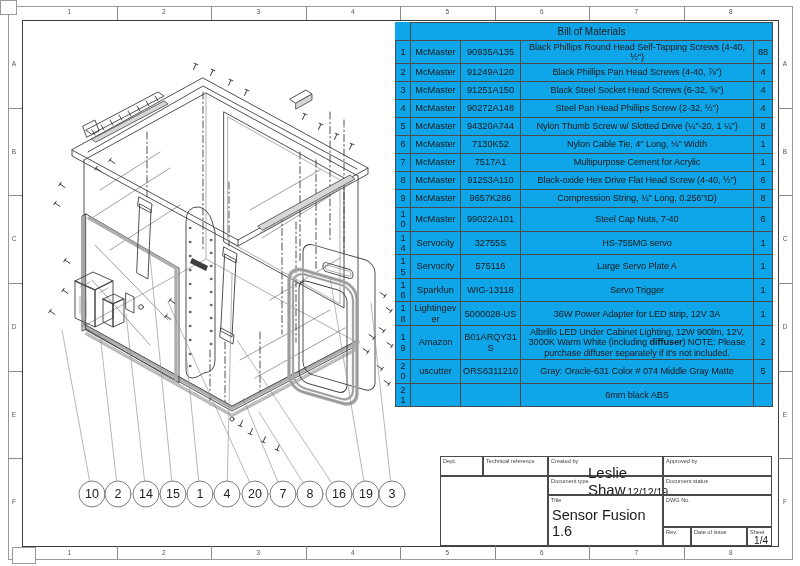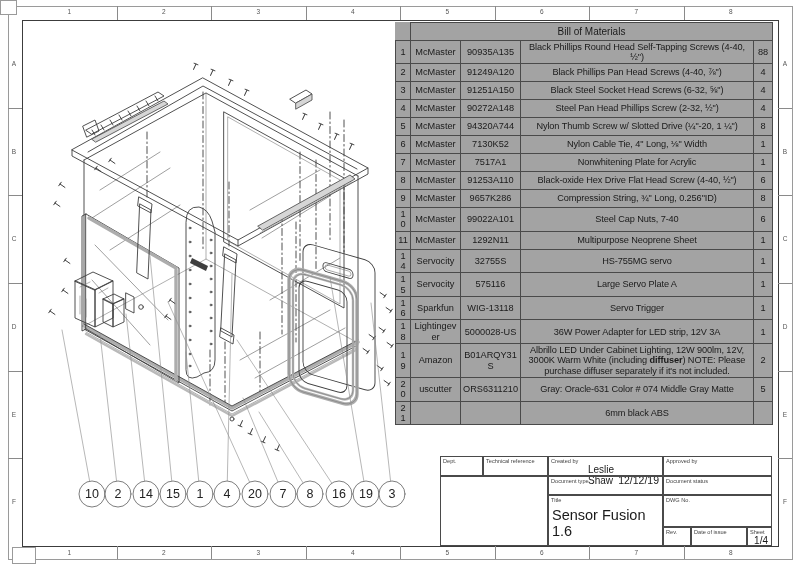--- a/index.html
+++ b/index.html
@@ -7,34 +7,34 @@
         font-family:"Liberation Sans",sans-serif;color:#1a1a1a;}
   .outer-border{position:absolute;left:8px;top:6px;width:783px;height:552px;border:1px solid #9a9a9a;}
   .inner-frame{position:absolute;left:22px;top:20px;width:755px;height:525px;border:1px solid #3c3c3c;}
   .ruler-num{position:absolute;font-size:6.5px;color:#555;width:10px;text-align:center;}
   .tick-v{position:absolute;width:1px;background:#8a8a8a;}
   .tick-h{position:absolute;height:1px;background:#8a8a8a;}
   .corner-mark{position:absolute;background:#fff;border:1px solid #9a9a9a;}
 
   
   table.bom{position:absolute;left:395px;top:22px;width:377px;border-collapse:collapse;
-            table-layout:fixed;background:#a3a3a3;}
+            table-layout:fixed;background:#0ea5e9;}
   table.bom td{border:1px solid #4a4a4a;font-size:9.2px;line-height:1.12;text-align:center;
                vertical-align:middle;padding:1px 2px;height:15px;overflow-wrap:anywhere;}
   table.bom td.hdr{font-size:10px;height:13px;}
   table.bom td.corner{border:none;border-bottom:1px solid #4a4a4a;}
   table.bom td.c-desc{letter-spacing:-0.1px;}
   table.bom b{font-weight:bold;}
 
   
   .tb{position:absolute;left:440px;top:456px;width:332px;height:90px;background:#fff;}
   .tb .cell{position:absolute;border:1px solid #4a4a4a;box-sizing:border-box;}
   .tb .lbl{font-size:5.6px;color:#444;padding:1px 0 0 2px;}
   .tb .val-row{display:flex;justify-content:space-between;align-items:flex-end;padding:0 3px;}
-  .tb .name{font-size:10px;padding-left:36px;}
+  .tb .name{font-size:15px;padding-left:36px;}
   .tb .date{font-size:10.5px;}
   .tb .big-title{font-size:14.5px;padding:4px 0 0 3px;}
   .tb .sheet-val{font-size:10px;text-align:right;padding-right:3px;}
 
   svg#iso{position:absolute;left:0;top:0;}
   svg#iso path,svg#iso line,svg#iso rect,svg#iso circle,svg#iso polyline
     {fill:none;stroke:#3d3d3d;stroke-width:.9;stroke-linejoin:round;stroke-linecap:round;}
   svg#iso .lt{stroke:#7a7a7a;stroke-width:.6;}
   svg#iso .fade{stroke:#8a8a8a;stroke-width:.55;opacity:.55;}
   svg#iso .thick{stroke:#adadad;stroke-width:3.4;}
@@ -474,21 +474,21 @@
           <td class="c-no">6</td>
           <td class="c-vendor">McMaster</td>
           <td class="c-part">7130K52</td>
           <td class="c-desc">Nylon Cable Tie, 4" Long, ⅛" Width</td>
           <td class="c-qty">1</td>
         </tr>
         <tr>
           <td class="c-no">7</td>
           <td class="c-vendor">McMaster</td>
           <td class="c-part">7517A1</td>
-          <td class="c-desc">Nonwhitening Plate for Acrylic</td>
+          <td class="c-desc">Multipurpose Cement for Acrylic</td>
           <td class="c-qty">1</td>
         </tr>
         <tr>
           <td class="c-no">8</td>
           <td class="c-vendor">McMaster</td>
           <td class="c-part">91253A110</td>
           <td class="c-desc">Black-oxide Hex Drive Flat Head Screw (4-40, ½")</td>
           <td class="c-qty">6</td>
         </tr>
         <tr>
@@ -497,27 +497,20 @@
           <td class="c-part">9657K286</td>
           <td class="c-desc">Compression String, ¾" Long, 0.256"ID)</td>
           <td class="c-qty">8</td>
         </tr>
         <tr>
           <td class="c-no">10</td>
           <td class="c-vendor">McMaster</td>
           <td class="c-part">99022A101</td>
           <td class="c-desc">Steel Cap Nuts, 7-40</td>
           <td class="c-qty">6</td>
-        </tr>
-        <tr>
-          <td class="c-no">11</td>
-          <td class="c-vendor">McMaster</td>
-          <td class="c-part">1292N11</td>
-          <td class="c-desc">Multipurpose Neoprene Sheet</td>
-          <td class="c-qty">1</td>
         </tr>
         <tr>
           <td class="c-no">14</td>
           <td class="c-vendor">Servocity</td>
           <td class="c-part">32755S</td>
           <td class="c-desc">HS-755MG servo</td>
           <td class="c-qty">1</td>
         </tr>
         <tr>
           <td class="c-no">15</td>

